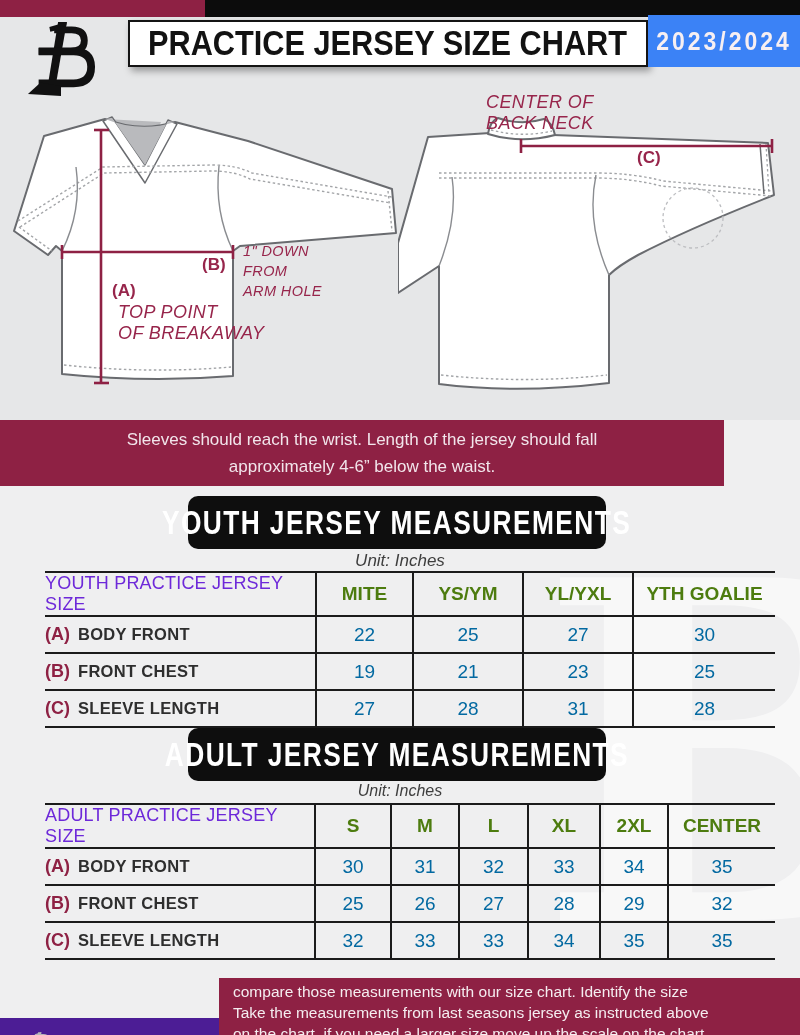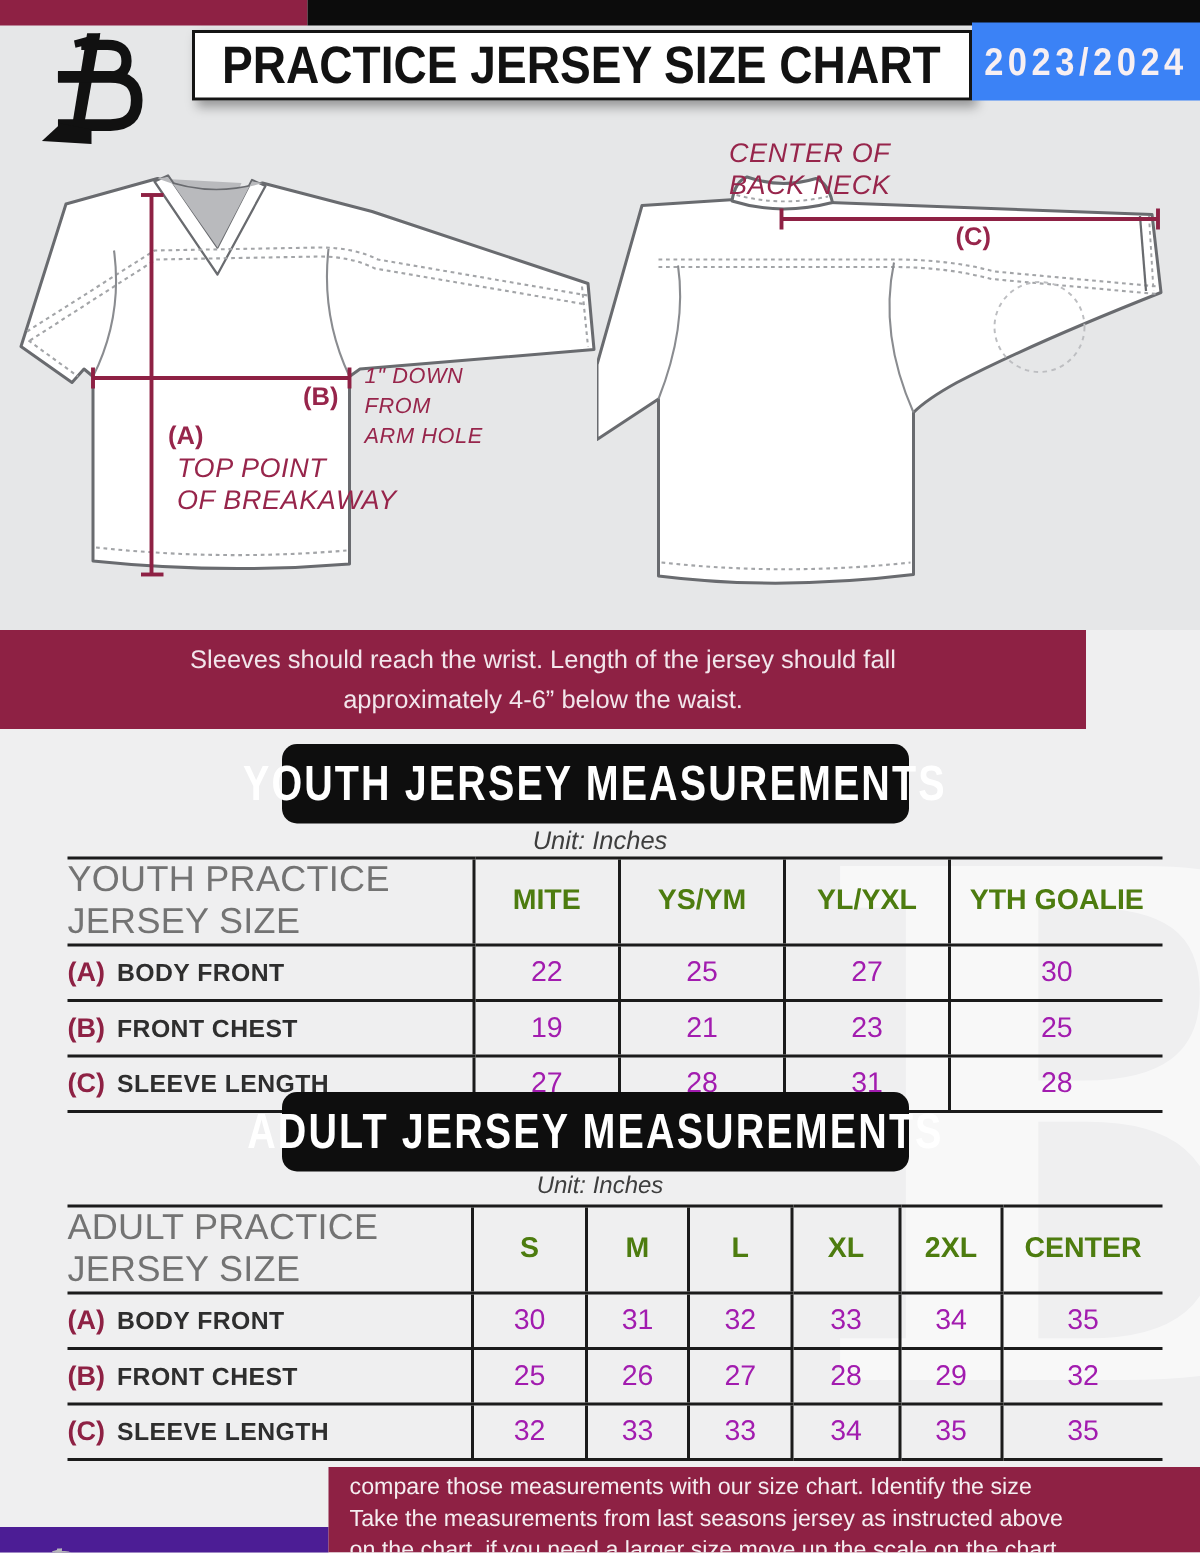--- a/index.html
+++ b/index.html
@@ -36,26 +36,26 @@
      display:flex;align-items:center;justify-content:center;}
   .section-title span{color:#FFFFFF;font-size:28px;font-weight:700;letter-spacing:1.5px;white-space:nowrap;
      display:inline-block;transform:scale(0.94,1.18);}
   .unit-line{position:absolute;left:0;width:800px;text-align:center;font-style:italic;font-weight:500;
      font-size:17px;color:#3E3E3E;}
   .size-table{position:absolute;border-collapse:collapse;table-layout:fixed;width:730px;left:45px;}
   .size-table td{border-bottom:2px solid #1B1B1B;padding:0;vertical-align:middle;}
   .size-table .t-head-row td{border-top:2px solid #1B1B1B;height:37px;}
   .size-table tr td{height:35px;}
   .t-vline{border-left:2px solid #1B1B1B;text-align:center;}
-  .t-head-label{font-size:24px;color:#737373;padding-left:15px;letter-spacing:0.2px;}
+  .t-head-label{font-size:18px;color:#6d28d9;padding-left:15px;letter-spacing:0.2px;}
   .t-size-head{font-weight:700;font-size:19px;color:#4d7c0f;}
   .t-col-label{padding-left:26px;}
   .t-tag{color:#8E2144;font-weight:700;font-size:18px;margin-right:8px;}
   .t-rowlabel{color:#2E2E2E;font-weight:600;font-size:16.5px;letter-spacing:0.3px;}
-  .t-val{font-size:19px;color:#a21caf;}
+  .t-val{font-size:19px;color:#0369a1;}
   
   .footer-black{position:absolute;left:0;top:978px;width:219px;height:57px;background:#4c1d95;
      display:flex;align-items:center;margin-top:40px;}
   .footer-maroon{position:absolute;left:219px;top:978px;width:581px;height:57px;background:#8E2144;}
   .footer-text{position:absolute;left:233px;top:981px;width:560px;color:#F5EDF0;font-size:15.5px;line-height:21px;}
   .footer-brand{color:#FFFFFF;font-weight:700;font-size:15px;letter-spacing:6.5px;margin-left:12px;}
   .logo-foot{margin-left:26px;}
 </style>
 </head>
 <body>

